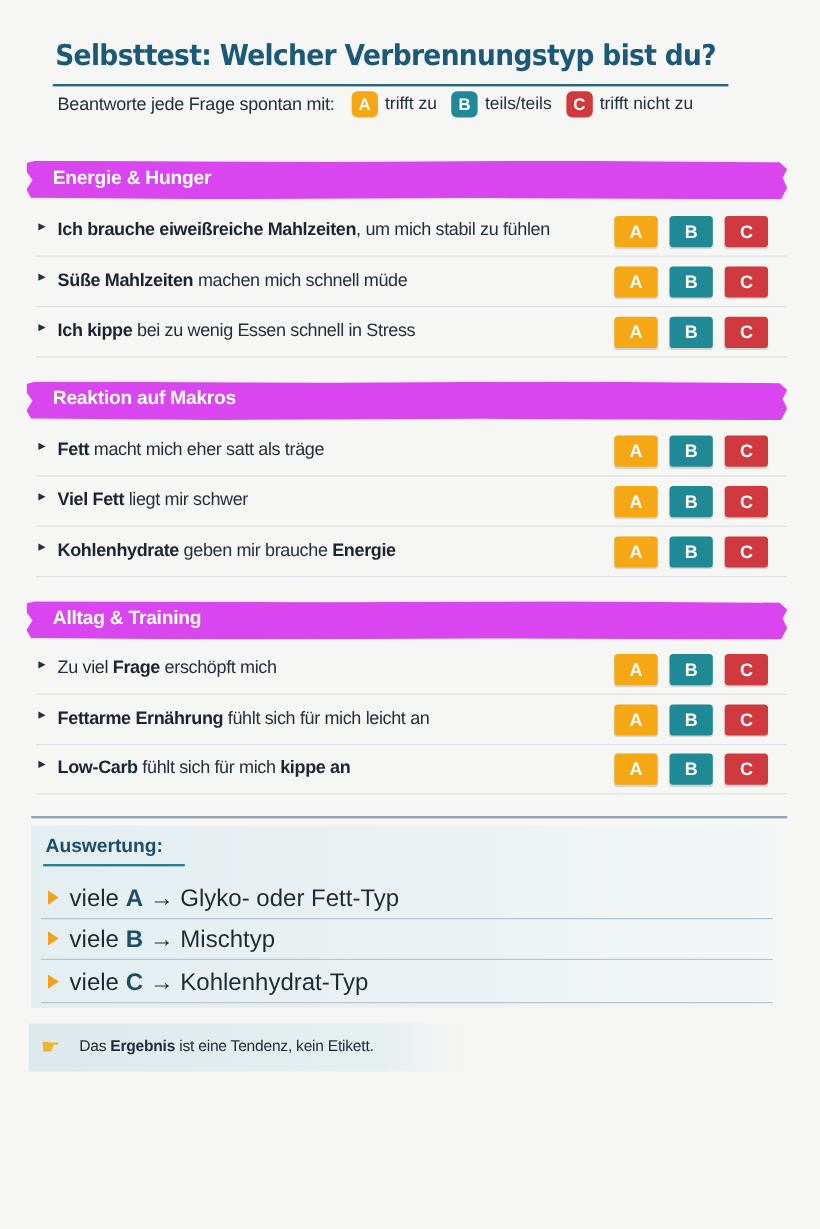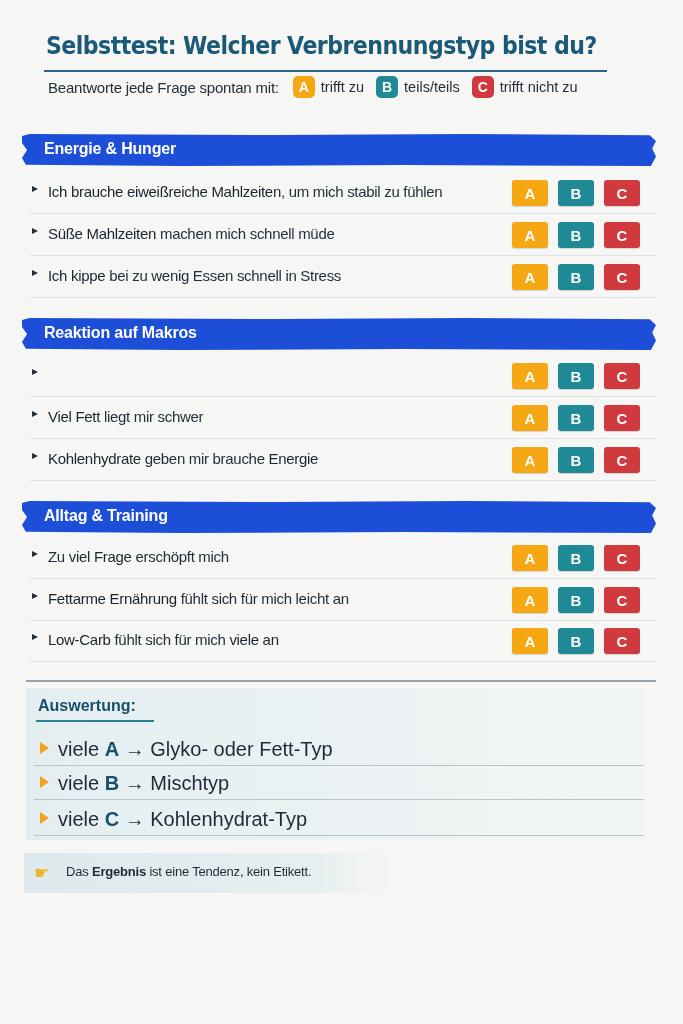--- a/index.html
+++ b/index.html
@@ -34,21 +34,21 @@
     .legend-item { display: flex; align-items: center; margin-right: 12px; }
     .legend-badge {
       width: 22px; height: 22px; border-radius: 5px;
       display: inline-flex; align-items: center; justify-content: center;
       color: #fff; font-weight: bold; font-size: 14px; margin-right: 6px;
     }
     .legend-label { font-size: 14.5px; }
 
     .section-header {
       position: absolute; left: 22px; width: 634px; height: 32px;
-      background: #1d4ed8;
+      background: #d946ef;
       clip-path: polygon(0 6%, 1.2% 0, 40% 3%, 70% 0, 99% 4%, 100% 22%, 99.4% 45%, 100% 70%, 99.2% 100%, 60% 97%, 25% 100%, 0.6% 96%, 0 75%, 0.8% 50%, 0 28%);
     }
     .section-header span {
       position: absolute; left: 22px; top: 6px;
       color: #fff; font-weight: bold; font-size: 16px; letter-spacing: -0.2px;
     }
 
     .row {
       position: absolute; left: 30px; width: 626px; height: 42px;
       border-bottom: 1.5px solid #dde2e8;
@@ -57,21 +57,21 @@
       position: absolute; left: 2px; top: 14px;
       width: 0; height: 0;
       border-left: 6px solid #23303c;
       border-top: 3.5px solid transparent;
       border-bottom: 3.5px solid transparent;
     }
     .row .q {
       position: absolute; left: 18px; top: 11px;
       font-size: 15px; color: #23303c; white-space: nowrap; letter-spacing: -0.3px;
     }
-    .row .q b { font-weight: normal; color: #1b2430; }
+    .row .q b { font-weight: bold; color: #1b2430; }
     .choices { position: absolute; left: 482px; top: 8px; display: flex; }
     .choice {
       width: 36px; height: 26px; border-radius: 3px;
       color: #fff; font-weight: bold; font-size: 15px;
       display: flex; align-items: center; justify-content: center;
       margin-right: 10px;
       box-shadow: 0 1px 1px rgba(0,0,0,0.15);
     }
     .choice.a { background: #f5a814; }
     .choice.b { background: #1f8996; }
@@ -168,20 +168,21 @@
       <div class="choice b">B</div>
       <div class="choice c">C</div>
     </div>
   </div>
 
   <div class="section-header" style="top:318px">
     <span>Reaktion auf Makros</span>
   </div>
   <div class="row" style="top:355px">
     <span class="bullet"></span>
+    <span class="q"><b>Fett</b><span> macht mich eher satt als träge</span></span>
     <div class="choices">
       <div class="choice a">A</div>
       <div class="choice b">B</div>
       <div class="choice c">C</div>
     </div>
   </div>
   <div class="row" style="top:397px">
     <span class="bullet"></span>
     <span class="q"><b>Viel Fett</b><span> liegt mir schwer</span></span>
     <div class="choices">
@@ -216,21 +217,21 @@
     <span class="bullet"></span>
     <span class="q"><b>Fettarme Ernährung</b><span> fühlt sich für mich leicht an</span></span>
     <div class="choices">
       <div class="choice a">A</div>
       <div class="choice b">B</div>
       <div class="choice c">C</div>
     </div>
   </div>
   <div class="row" style="top:620px">
     <span class="bullet"></span>
-    <span class="q"><b>Low-Carb</b><span> fühlt sich für mich </span><b>viele an</b></span>
+    <span class="q"><b>Low-Carb</b><span> fühlt sich für mich </span><b>kippe an</b></span>
     <div class="choices">
       <div class="choice a">A</div>
       <div class="choice b">B</div>
       <div class="choice c">C</div>
     </div>
   </div>
 
   <div class="divider"></div>
   <div class="eval-box"></div>
   <div class="eval-title">Auswertung:</div>

